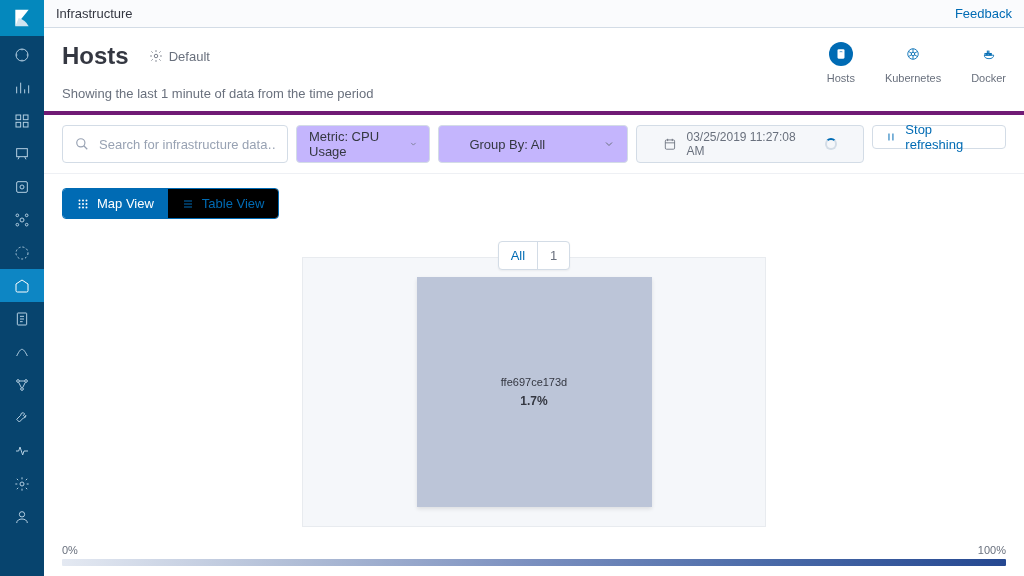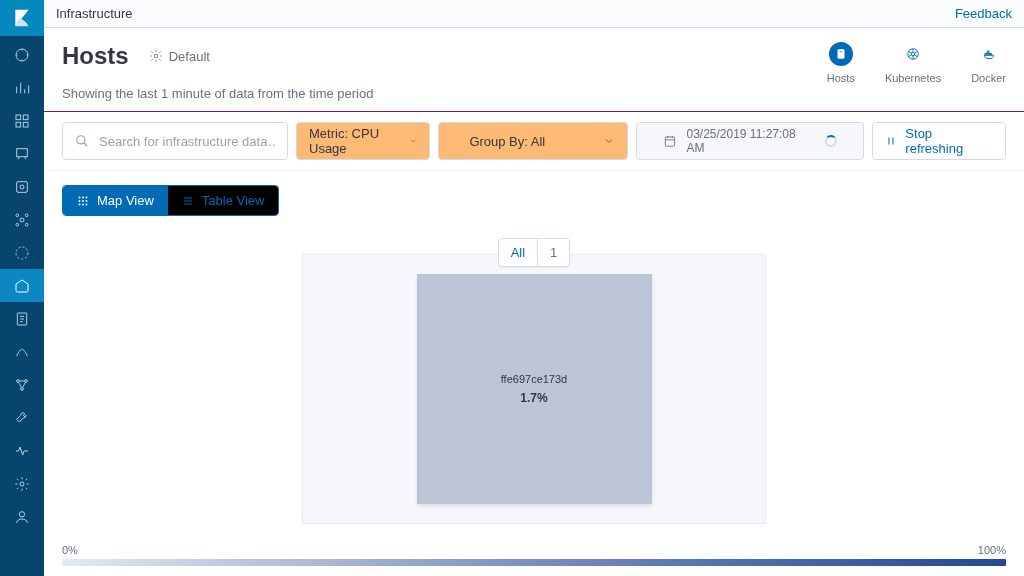--- a/index.html
+++ b/index.html
@@ -19,21 +19,21 @@
     
     
     .main { flex: 1; display: flex; flex-direction: column; overflow: hidden; }
     
     
     .topbar { height: 28px; border-bottom: 1px solid #d3dce6; display: flex; align-items: center; justify-content: space-between; padding: 0 12px; background: #fafbfd; }
     .topbar-title { font-size: 13px; font-weight: 500; }
     .topbar-feedback { color: #006bb4; font-size: 13px; cursor: pointer; }
     
     
-    .header { padding: 14px 18px 10px 18px; border-bottom: 1px solid #701a75; display: flex; align-items: flex-start; justify-content: space-between; }
+    .header { padding: 14px 18px 10px 18px; border-bottom: 4px solid #701a75; display: flex; align-items: flex-start; justify-content: space-between; }
     .header-left { }
     .header-title-row { display: flex; align-items: center; gap: 20px; }
     .header-title { font-size: 24px; font-weight: 700; }
     .header-config { display: flex; align-items: center; gap: 6px; color: #69707d; font-size: 13px; cursor: pointer; }
     .header-config svg { width: 14px; height: 14px; stroke: #69707d; fill: none; stroke-width: 1.5; }
     .header-subtitle { font-size: 13px; color: #69707d; margin-top: 16px; }
     
     .header-right { display: flex; gap: 30px; }
     .nav-tab { display: flex; flex-direction: column; align-items: center; gap: 6px; cursor: pointer; }
     .nav-tab-icon { width: 24px; height: 24px; border-radius: 50%; display: flex; align-items: center; justify-content: center; }
@@ -43,30 +43,30 @@
     .nav-tab-icon:not(.active) svg { stroke: #006bb4; fill: none; stroke-width: 1.5; }
     .nav-tab-label { font-size: 11px; color: #69707d; }
     
     
     .filterbar { display: flex; gap: 8px; padding: 10px 18px; border-bottom: 1px solid #eef0f4; }
     .search-box { flex: 1; height: 38px; border: 1px solid #d3dce6; border-radius: 4px; display: flex; align-items: center; padding: 0 12px; gap: 10px; }
     .search-box svg { width: 14px; height: 14px; stroke: #98a2b3; fill: none; stroke-width: 2; }
     .search-box input { border: none; outline: none; flex: 1; font-size: 13px; color: #343741; }
     .search-box input::placeholder { color: #98a2b3; }
     
-    .dropdown { height: 38px; border: 1px solid #d3dce6; border-radius: 4px; display: flex; align-items: center; justify-content: space-between; padding: 0 12px; gap: 18px; cursor: pointer; font-size: 13px; background: #fdba74; }
+    .dropdown { height: 38px; border: 1px solid #d3dce6; border-radius: 4px; display: flex; align-items: center; justify-content: space-between; padding: 0 12px; gap: 18px; cursor: pointer; font-size: 13px; background: #c4b5fd; }
     .dropdown.metric { width: 135px; }
     .dropdown.groupby { width: 190px; padding-left: 30px; }
     .dropdown svg { width: 12px; height: 12px; stroke: #69707d; fill: none; stroke-width: 2; }
     
     .date-box { height: 38px; border: 1px solid #d3dce6; border-radius: 4px; display: flex; align-items: center; padding: 0 26px; gap: 10px; background: #f5f7fa; font-size: 12px; color: #69707d; }
     .date-box svg { width: 14px; height: 14px; stroke: #69707d; fill: none; stroke-width: 1.5; }
     .date-spinner { width: 12px; height: 12px; border: 2px solid #d3dce6; border-top-color: #006bb4; border-radius: 50%; }
     
-    .stop-refresh { height: 38px; border: 1px solid #d3dce6; border-radius: 4px; display: flex; align-items: center; padding: 0 12px; gap: 8px; color: #006bb4; font-size: 13px; cursor: pointer; background: #fff; }
+    .stop-refresh { height: 24px; border: 1px solid #d3dce6; border-radius: 4px; display: flex; align-items: center; padding: 0 12px; gap: 8px; color: #006bb4; font-size: 13px; cursor: pointer; background: #fff; }
     .stop-refresh svg { width: 12px; height: 12px; stroke: #006bb4; stroke-width: 2; }
     
     
     .viewbar { padding: 14px 9px 0 18px; }
     .view-toggle { display: inline-flex; border: 1px solid #006bb4; border-radius: 4px; overflow: hidden; }
     .view-btn { padding: 7px 14px; font-size: 13px; display: flex; align-items: center; gap: 8px; cursor: pointer; }
     .view-btn.active { background: #006bb4; color: #fff; }
     .view-btn:not(.active) { color: #006bb4; background: #000000; }
     .view-btn svg { width: 12px; height: 12px; }
     .view-btn.active svg { fill: #fff; }

